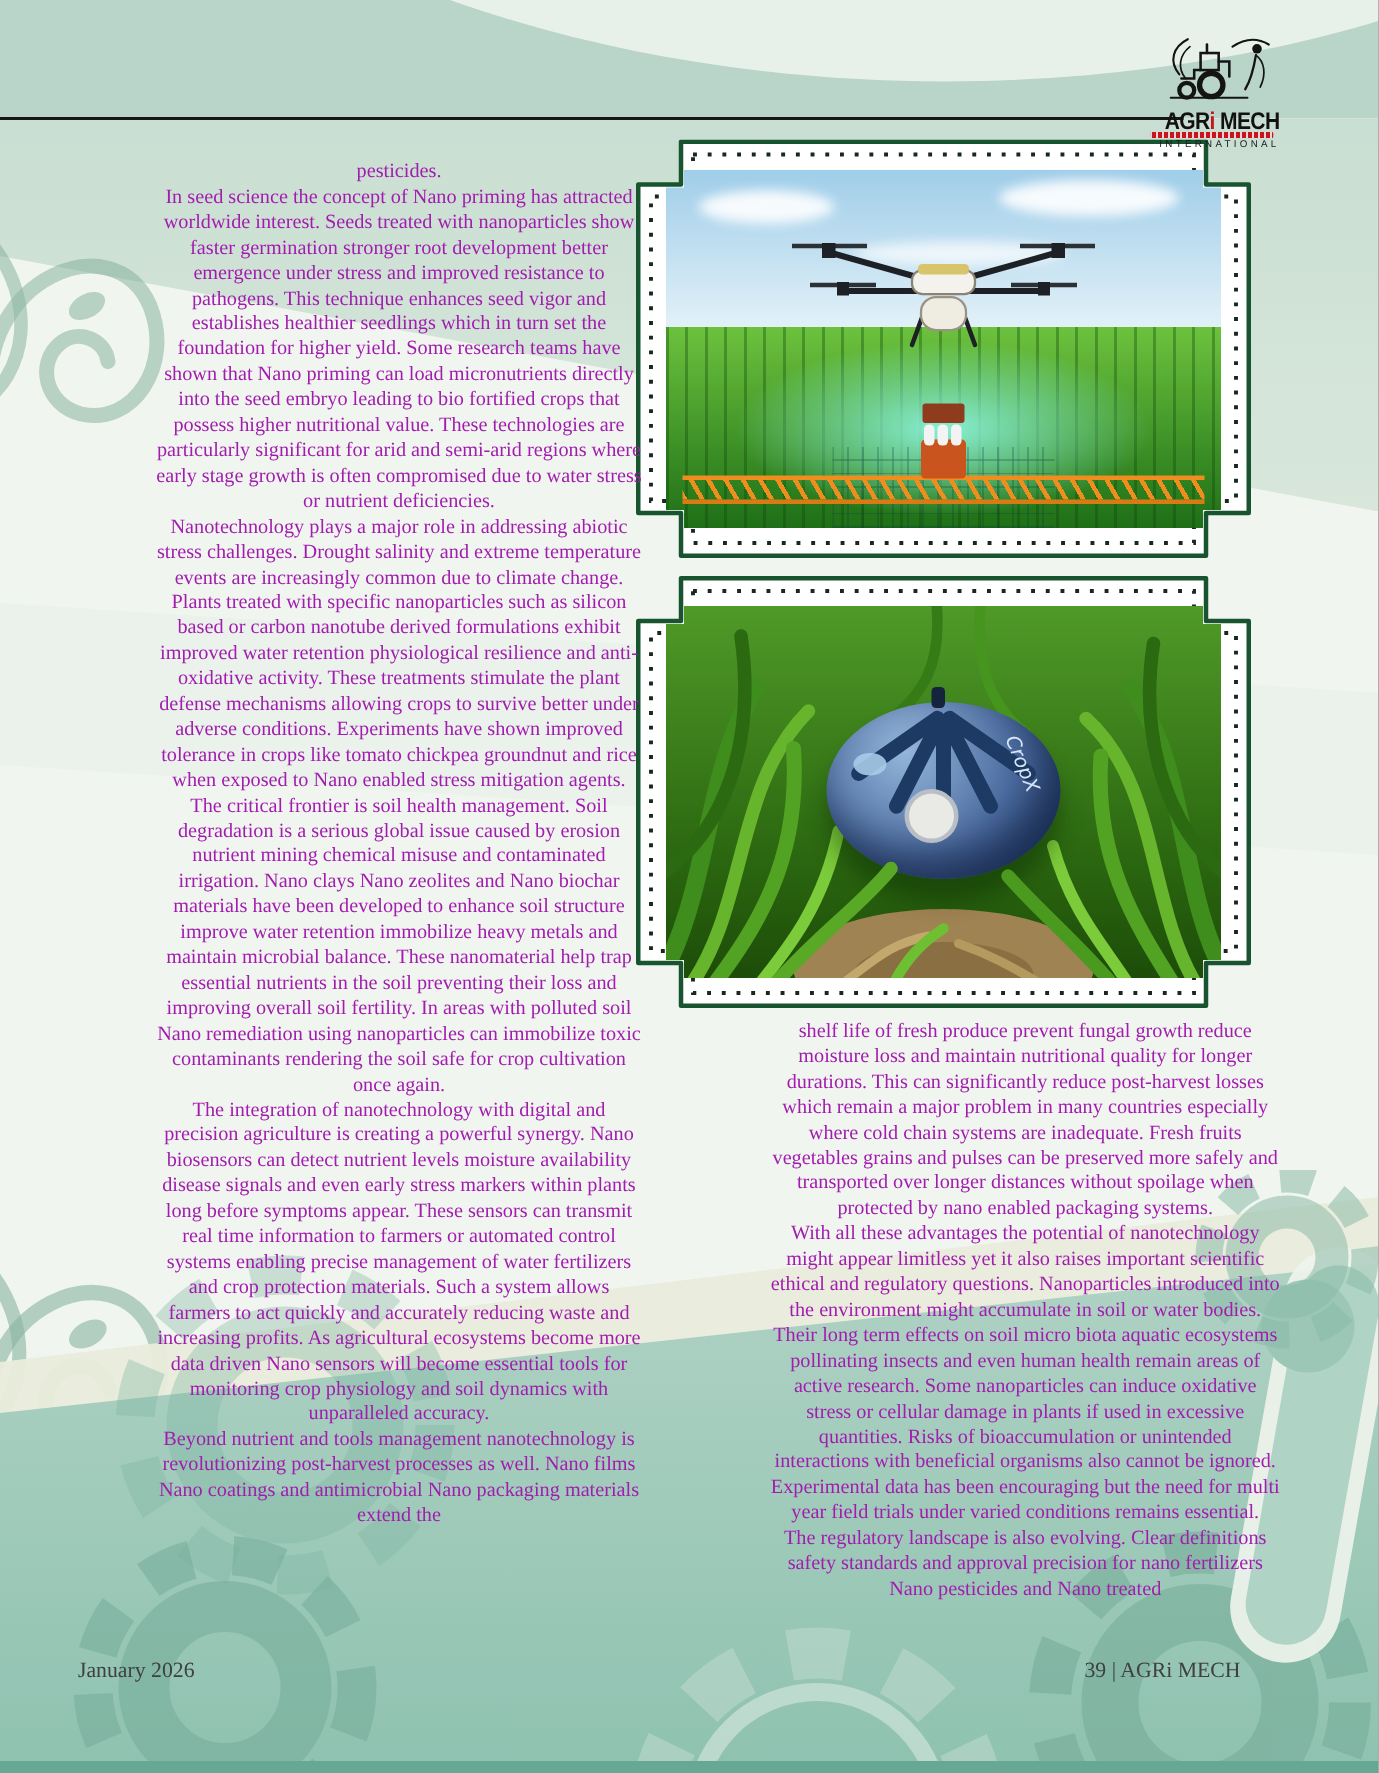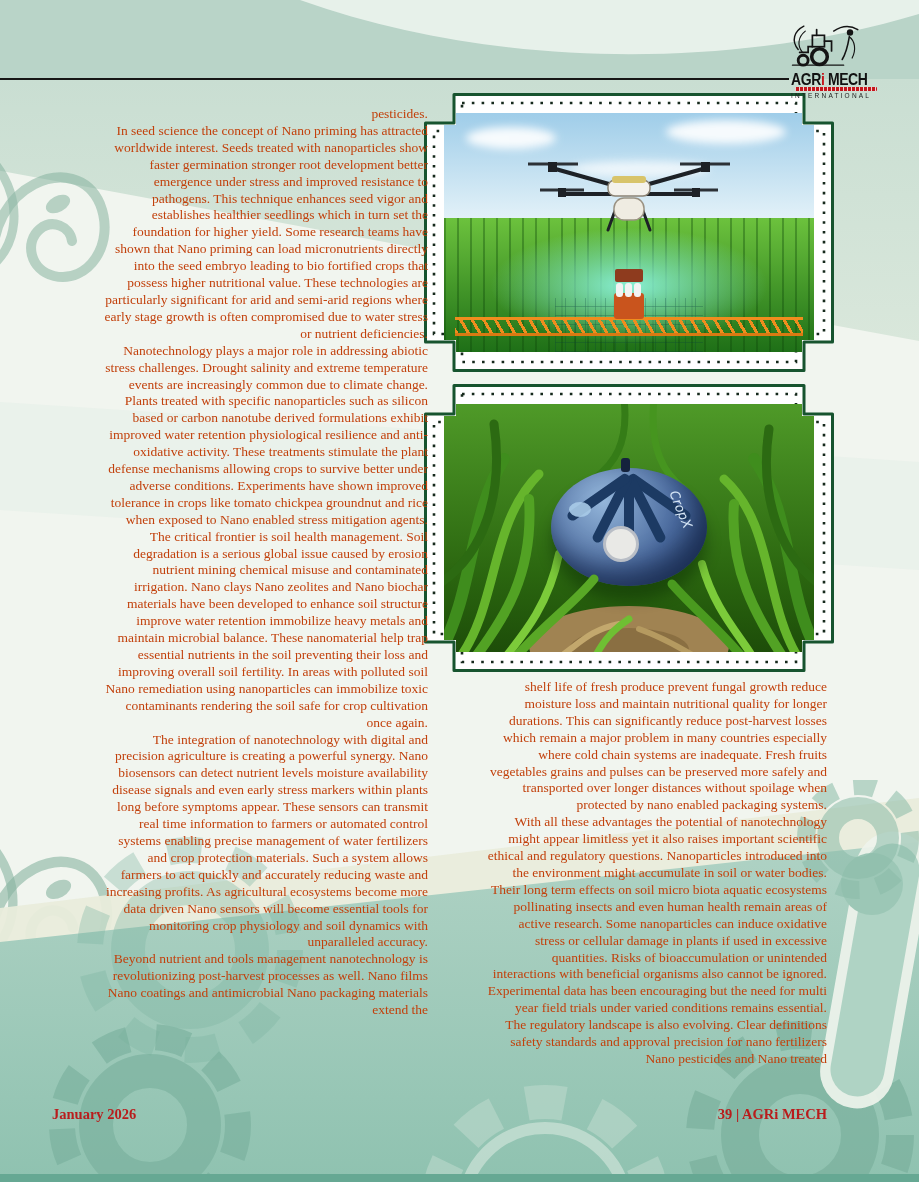--- a/index.html
+++ b/index.html
@@ -50,29 +50,29 @@
   .strap{position:absolute;left:73px;top:8px;width:10px;height:74px;background:#1c3a63;
       border-radius:5px;transform-origin:50% 0;}
   .dome-label{position:absolute;left:52px;top:58px;width:30px;height:30px;border-radius:50%;
       background:#e9e9e6;border:3px solid #b9bec6;}
   .dome-sticker{position:absolute;left:18px;top:34px;width:22px;height:15px;border-radius:50%;
       background:#a8cbe8;opacity:.9;}
   .dome-brand{position:absolute;right:6px;top:34px;color:#d6e6f6;font-style:italic;
       font-family:"DejaVu Sans",sans-serif;font-size:13px;transform:rotate(68deg);}
   .antenna{position:absolute;left:70px;top:-10px;width:9px;height:14px;background:#15233d;border-radius:3px;}
   
-  .col{color:#c2410c;font-size:13.5px;line-height:16.9px;text-align:right;}
+  .col{color:#a21caf;font-size:13.5px;line-height:16.9px;text-align:center;}
   .col p{margin:0;}
   .col-left{left:104px;top:106px;width:324px;}
-  .col-right{left:486px;top:679px;width:341px;}
-  .footer{top:1106px;font-size:14.5px;color:#b91c1c;font-weight:bold;}
+  .col-right{left:513px;top:679px;width:341px;}
+  .footer{top:1106px;font-size:14.5px;color:#404040;}
   .footer-left{left:52px;}
   .footer-right{right:92px;}
   
-  .logo{left:791px;top:24px;width:90px;text-align:left;}
+  .logo{left:763px;top:24px;width:90px;text-align:right;}
   .logo-title{font-family:"Liberation Sans",sans-serif;font-weight:bold;font-size:14px;
       letter-spacing:-.4px;color:#111;line-height:14px;transform:scaleY(1.15);}
   .logo-title .red{color:#c4161c;}
   .logo-bar{height:4px;background:#c4161c;margin:1px 4px;border-radius:1px;
       background-image:repeating-linear-gradient(90deg,rgba(255,255,255,.8) 0 1px,transparent 1px 4px);}
   .logo-sub{font-family:"Liberation Sans",sans-serif;font-size:6.5px;letter-spacing:2.2px;
       color:#1c1c1c;margin-top:1px;}
 </style>
 </head>
 <body>

